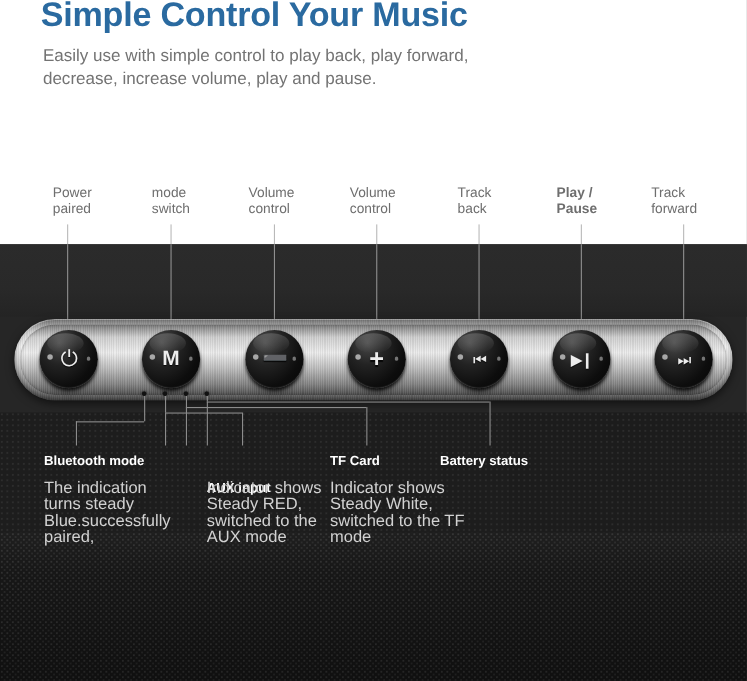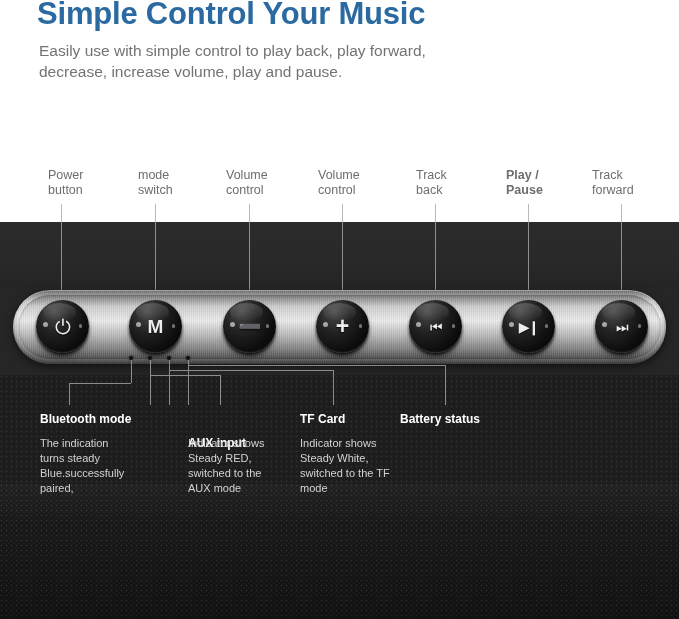--- a/index.html
+++ b/index.html
@@ -211,37 +211,37 @@
   
   .bl-title {
     position: absolute;
     font-size: 12px;
     font-weight: bold;
     color: #ffffff;
     white-space: nowrap;
   }
   .bl-body {
     position: absolute;
-    font-size: 11px;
+    font-size: 15px;
     line-height: 15px;
     color: #d2d2d2;
     white-space: pre-line;
   }
 </style>
 </head>
 <body>
 
 <div id="stage">
 
   <div class="hdr-title">Simple Control Your Music</div>
   <div class="hdr-sub">Easily use with simple control to play back, play forward,
 decrease, increase volume, play and pause.</div>
 
   <div class="tlabel" style="left:48px;  top:168px;">Power
-button</div>
+paired</div>
   <div class="tlabel" style="left:138px; top:168px;">mode
 switch</div>
   <div class="tlabel" style="left:226px; top:168px;">Volume
 control</div>
   <div class="tlabel" style="left:318px; top:168px;">Volume
 control</div>
   <div class="tlabel" style="left:416px; top:168px;">Track
 back</div>
   <div class="tlabel" style="left:506px; top:168px;font-weight:bold;">Play /
 Pause</div>

